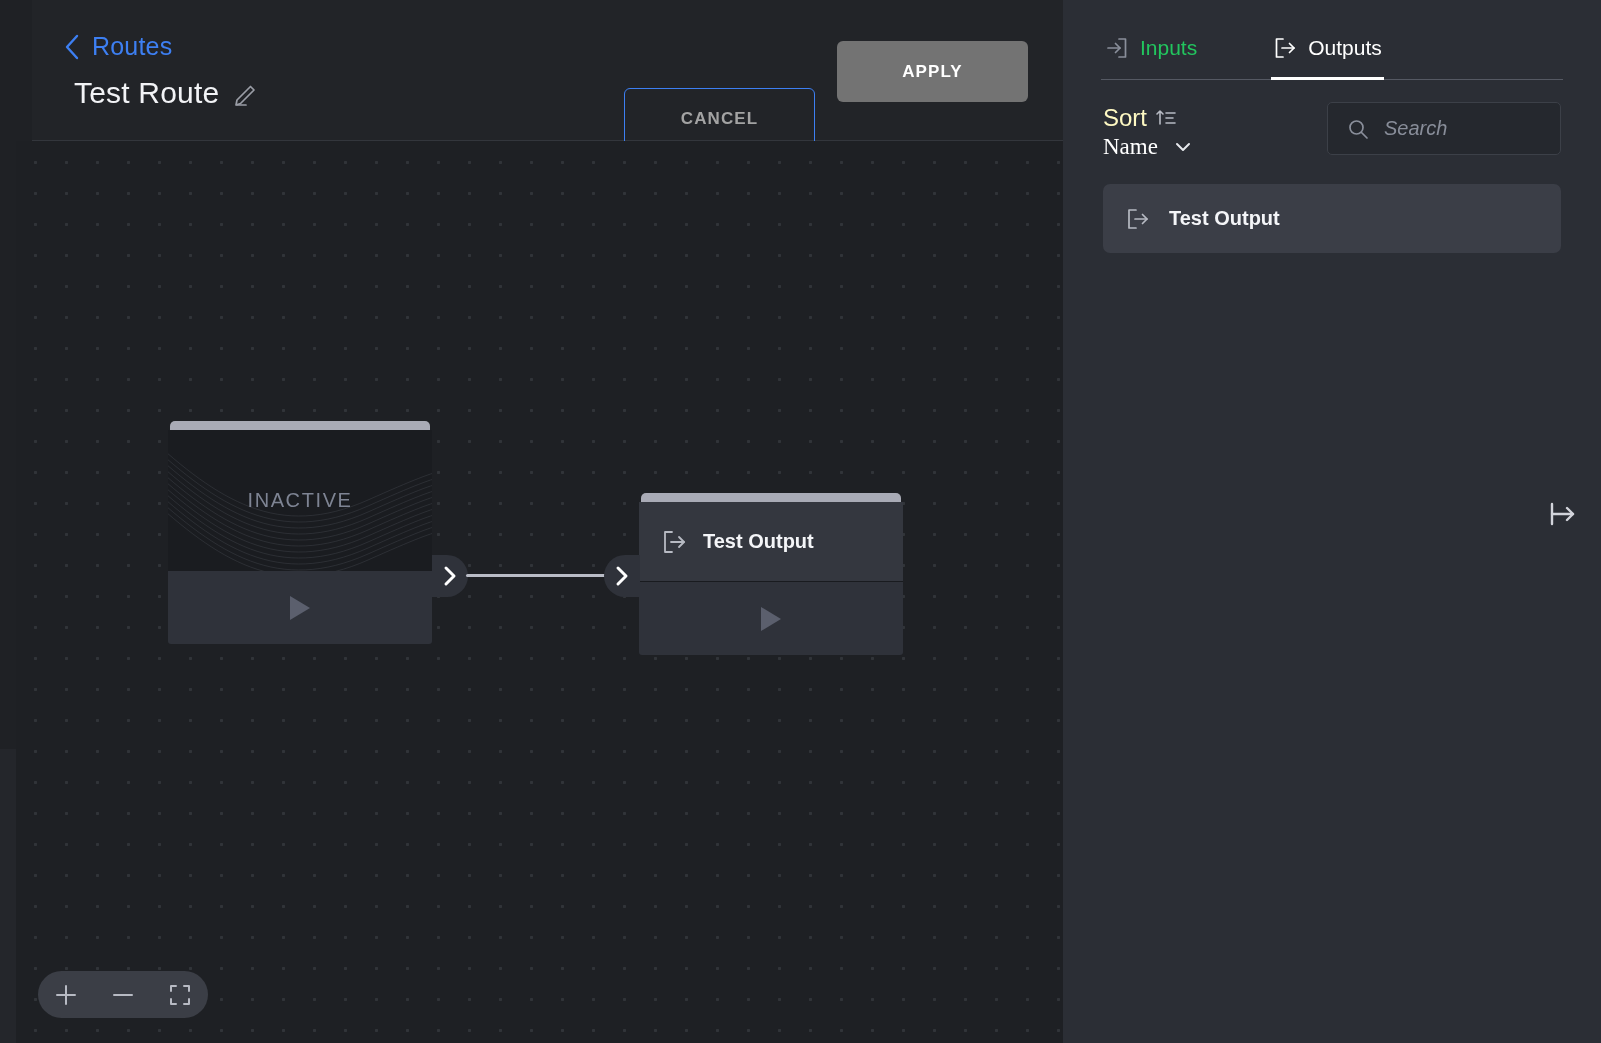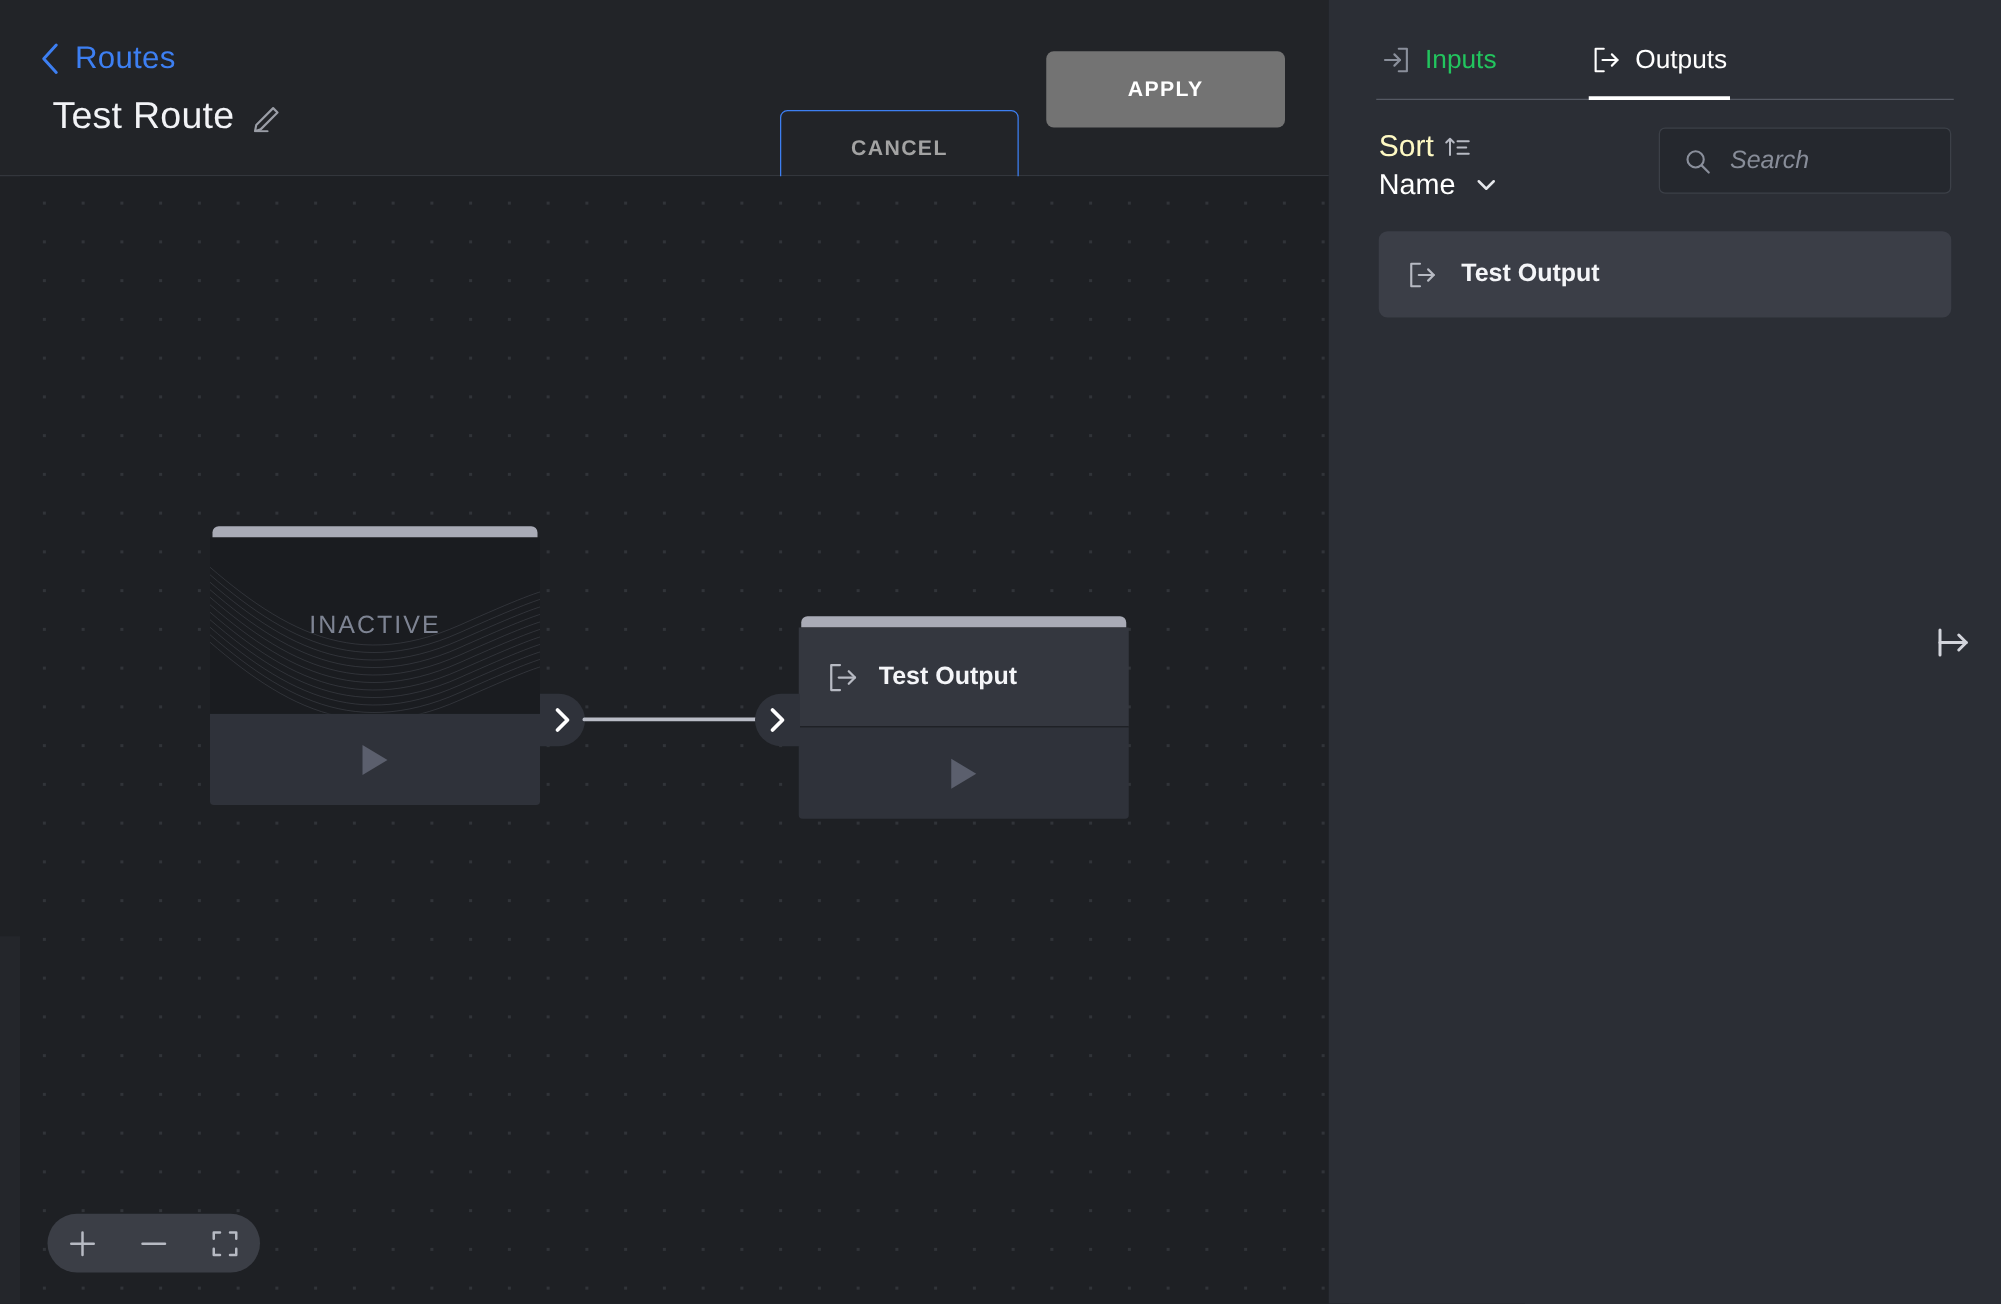--- a/index.html
+++ b/index.html
@@ -6,21 +6,21 @@
   * { box-sizing: border-box; margin: 0; padding: 0; }
   html, body {
     width: 1601px; height: 1043px;
     background: #24262b;
     font-family: "Liberation Sans", sans-serif;
     overflow: hidden;
   }
   .app { position: relative; width: 1601px; height: 1043px; display: flex; }
 
   
-  .editor { position: relative; width: 1063px; height: 749px; background: #1f2125; }
+  .editor { position: relative; width: 1063px; height: 749px; background: #1f2125; padding-left: 32px; }
 
   .topbar {
     position: relative; height: 141px; background: #222428;
     border-bottom: 1px solid #33363c;
   }
   .crumbs { position: absolute; left: 30px; top: 32px; }
   .crumb-row { display: flex; align-items: center; gap: 10px; }
   .back-chevron { width: 20px; height: 28px; display: block; }
   .crumb-link {
     color: #3d7ff2; font-size: 25px; font-weight: 400; letter-spacing: .2px;
@@ -122,21 +122,21 @@
     margin: 0 38px 0 38px; height: 1px; background: #555963; margin-top: -1px;
   }
 
   .toolrow {
     display: flex; align-items: flex-start; gap: 28px;
     padding: 22px 40px 0 40px;
   }
   .sort-block { padding-top: 2px; cursor: pointer; }
   .sort-top { display: flex; align-items: center; gap: 8px; }
   .sort-label { color: #fef9c3; font-size: 24px; }
-  .sort-bottom { display: flex; align-items: center; gap: 14px; margin-top: 2px; }
+  .sort-bottom { display: flex; align-items: center; gap: 14px; margin-top: 2px; font-family: Liberation Serif, serif; }
   .sort-value { color: #ffffff; font-size: 23px; }
   .search-box {
     margin-left: auto; width: 234px; height: 53px; border-radius: 5px;
     background: #25282e; border: 1px solid #3c4048;
     display: flex; align-items: center; gap: 14px; padding: 0 18px;
   }
   .search-ph { color: #888d99; font-size: 20px; font-style: italic; }
 
   .list { padding: 24px 40px 0 40px; }
   .list-item {

